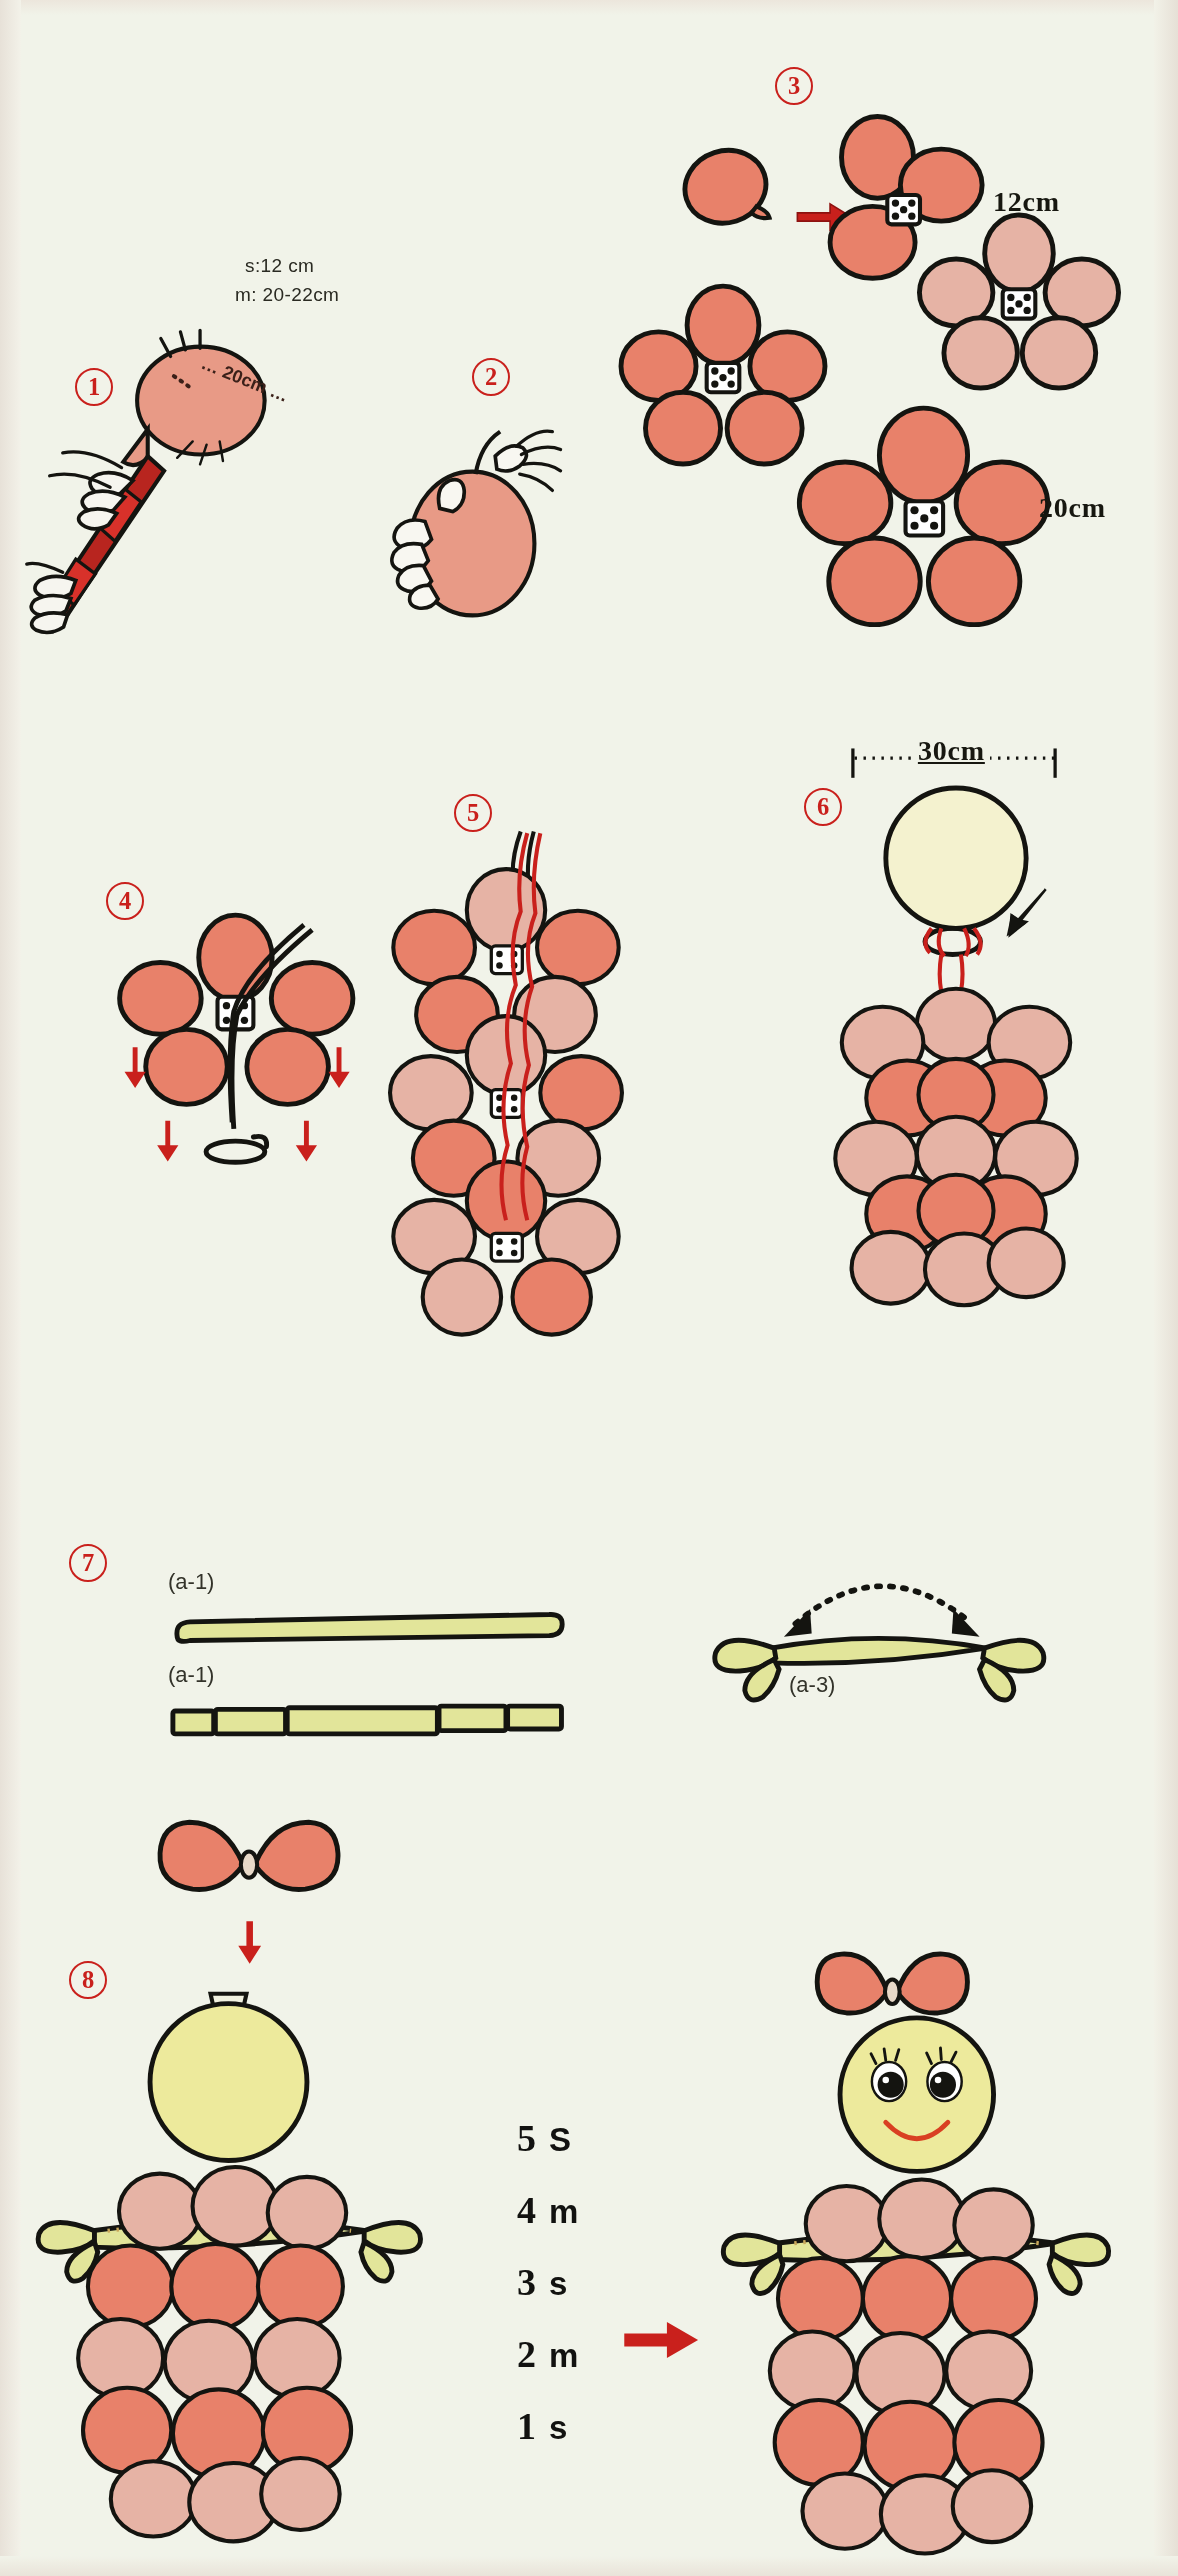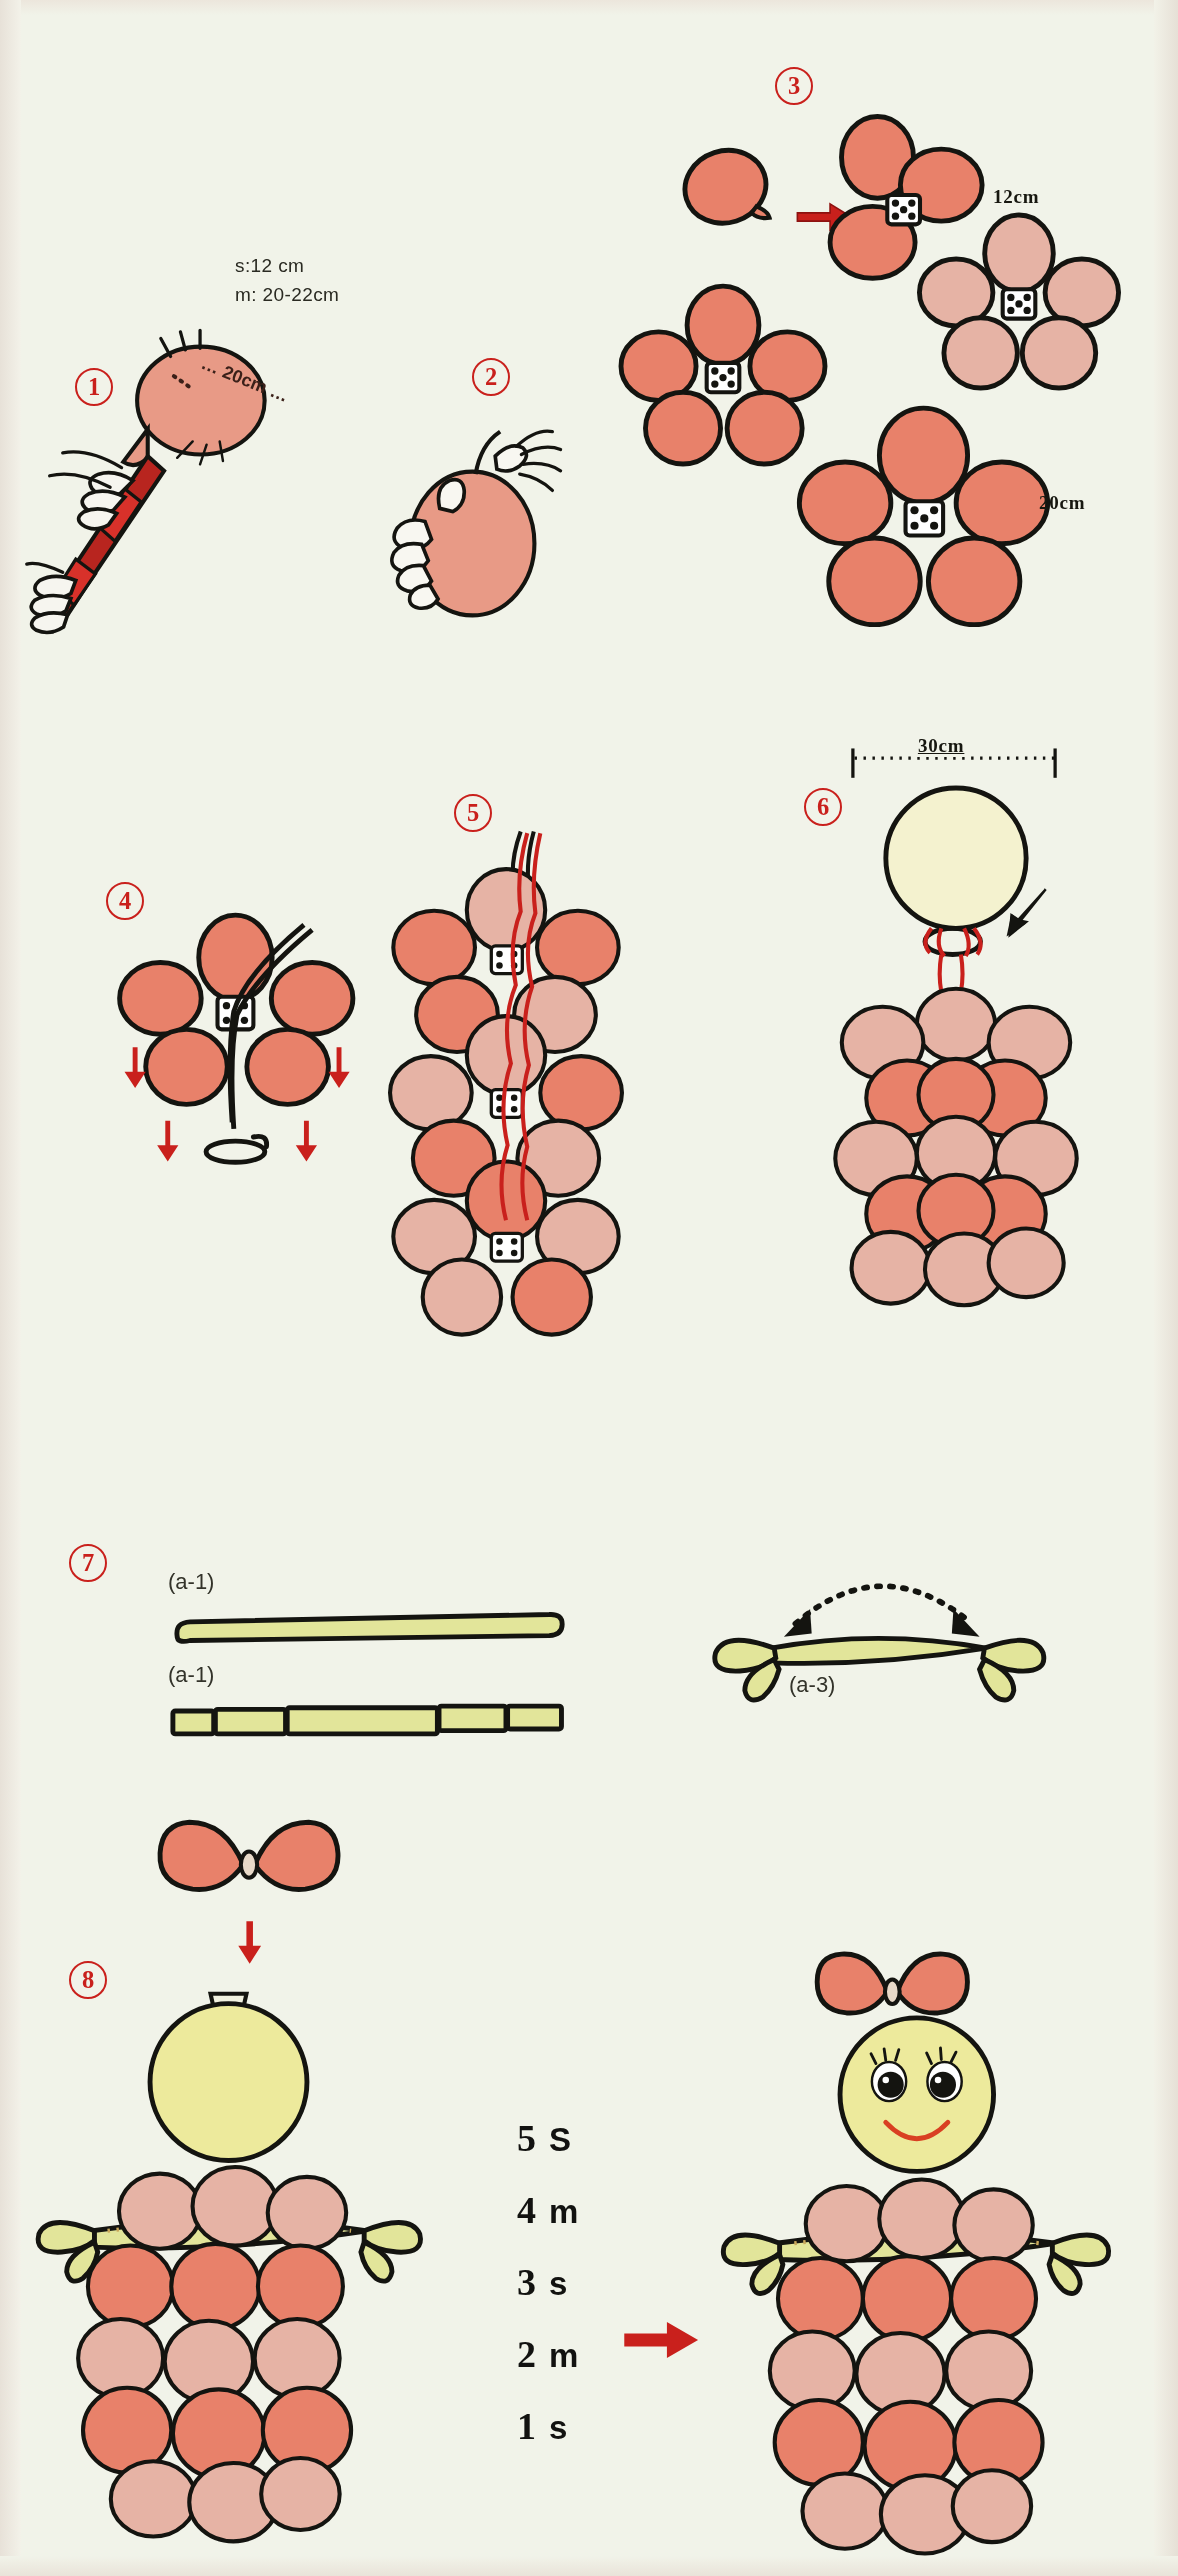--- a/index.html
+++ b/index.html
@@ -32,21 +32,21 @@
     font-family:"Liberation Serif", serif;
     font-weight:bold;font-size:24.5px;
     display:flex;align-items:center;justify-content:center;
     line-height:1;
     box-sizing:border-box;
   }
 
   
   .lbl{position:absolute;color:#2a2a22;white-space:pre;}
   .lbl-sans{font-family:"Liberation Sans", sans-serif;font-size:19px;letter-spacing:0.4px;}
-  .lbl-serif-bold{font-family:"Liberation Serif", serif;font-weight:bold;font-size:19px;letter-spacing:0.8px;color:#171710;}
+  .lbl-serif-bold{font-family:"Liberation Serif", serif;font-weight:bold;font-size:28px;letter-spacing:0.8px;color:#171710;}
   .lbl-a{font-family:"Liberation Sans", sans-serif;font-size:22px;color:#33332a;}
 
   
   .legend{position:absolute;}
   .legend-row{
      display:flex;align-items:baseline;
      font-family:"Liberation Serif", serif;
      font-weight:bold;color:#121210;
      margin-bottom:28px;
   }
@@ -58,21 +58,21 @@
 </head>
 <body>
 
 <div id="sheet">
 
   <div id="paper-edge-top" class="abs"></div>
   <div id="paper-edge-left" class="abs"></div>
   <div id="paper-edge-right" class="abs"></div>
   <div id="paper-edge-bottom" class="abs"></div>
 
-  <div class="lbl lbl-sans" style="left:235px;top:255px;">s:12 cm</div>
+  <div class="lbl lbl-sans" style="left:245px;top:255px;">s:12 cm</div>
   <div class="lbl lbl-sans" style="left:235px;top:284px;">m: 20-22cm</div>
 
   <div class="step-num" style="left:75px;top:368px;">1</div>
 
   <svg class="abs" style="left:24.5px;top:327px;" width="270" height="327" viewBox="0 0 330 400">
 
     <g>
       <ellipse cx="215" cy="90" rx="78" ry="66" fill="#e89a86" stroke="#141410" stroke-width="5"></ellipse>
       <path d="M150 125 L120 165 Q135 175 150 160 Z" fill="#e89a86" stroke="#141410" stroke-width="5"></path>
 

